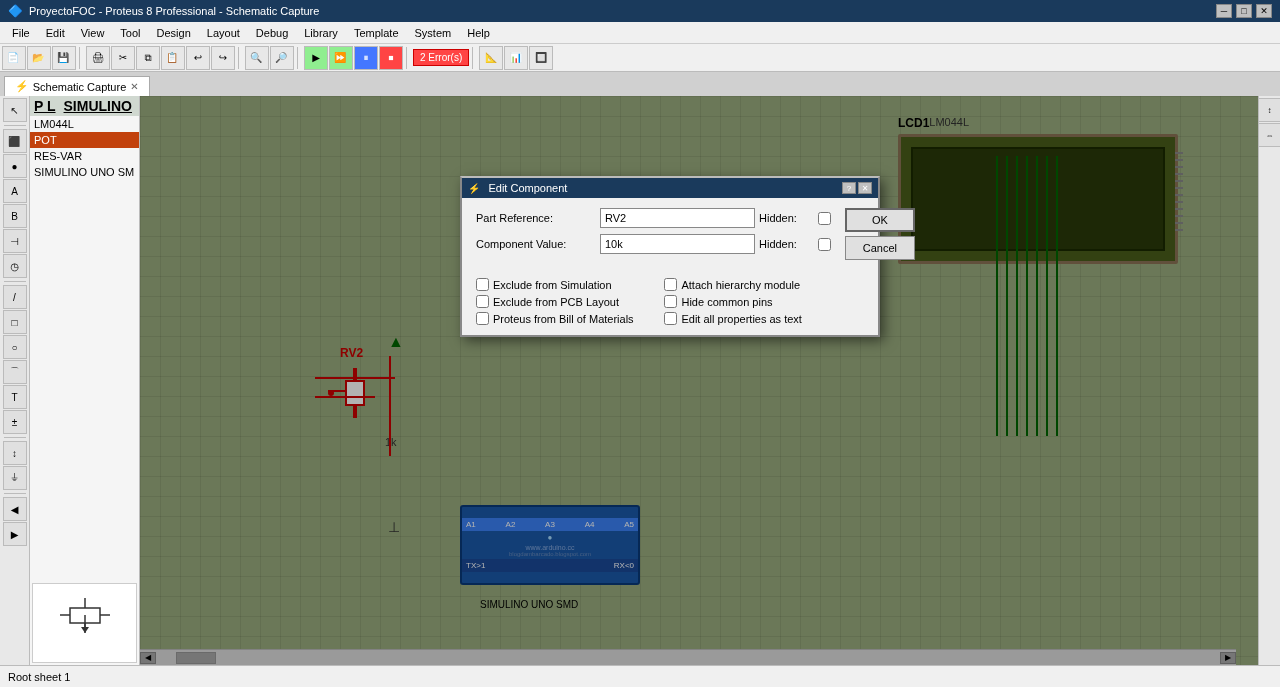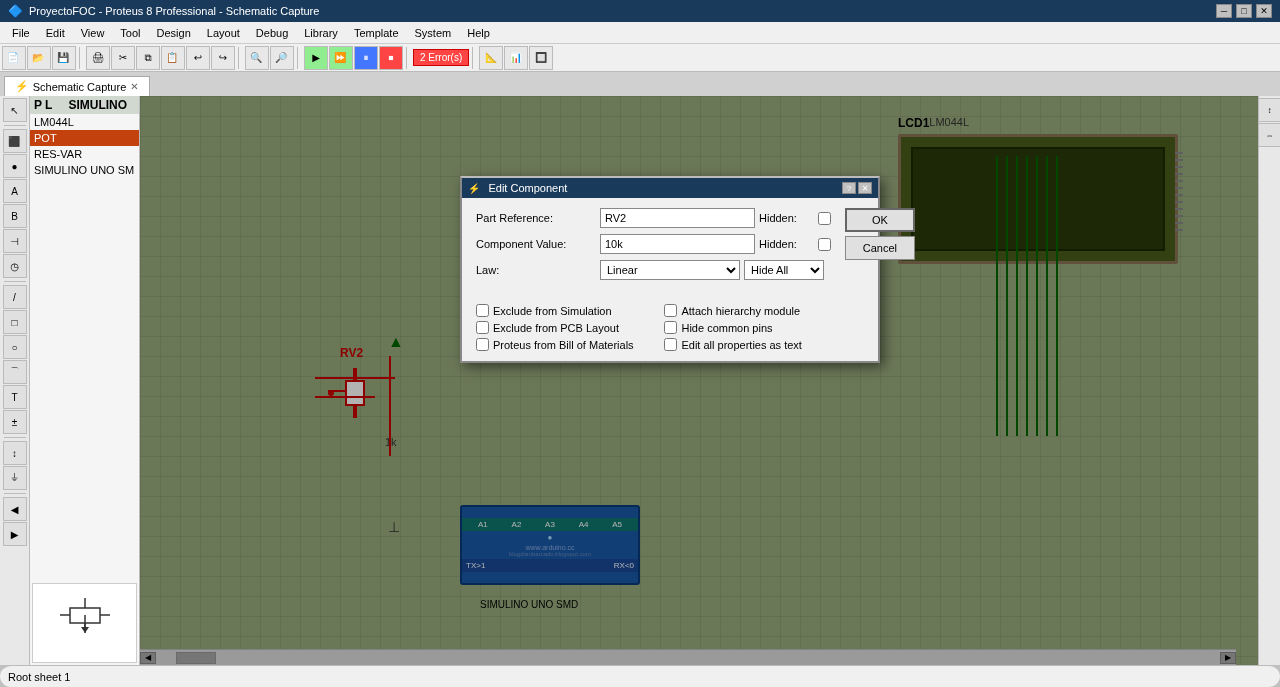--- a/index.html
+++ b/index.html
@@ -161,25 +161,26 @@
     #device-panel {
       width: 110px;
       background: #f5f5f5;
       border-right: 1px solid #bbb;
       display: flex;
       flex-direction: column;
     }
     #device-panel-header {
       background: #d0d8d0;
       padding: 2px 4px;
-      font-size: 12px;
+      font-size: 14px;
       font-weight: bold;
       display: flex;
       align-items: center;
-      gap: 16px;
+      gap: 8px;
+      text-decoration: underline;
     }
     #device-list {
       flex: 1;
       overflow: hidden;
     }
     .device-item {
       padding: 2px 4px;
       font-size: 11px;
       cursor: pointer;
       white-space: nowrap;
@@ -226,21 +227,20 @@
     
     #status-bar {
       height: 22px;
       background: #f0f0f0;
       border-top: 1px solid #bbb;
       display: flex;
       align-items: center;
       padding: 0 8px;
       font-size: 11px;
       gap: 20px;
-      border-radius: 11px;
     }
 
     
     #lcd-component {
       position: absolute;
       top: 20px;
       right: 80px;
       width: 280px;
     }
     .comp-label {
@@ -655,21 +655,21 @@
     <div style="position:absolute; top:237px; left:248px; font-size:16px; color:#006600;">▲</div>
 
     <div class="wire-h" style="top:281px; left:175px; width:80px;"></div>
     <div class="wire-h" style="top:300px; left:175px; width:60px;"></div>
     <div class="wire-v" style="top:260px; left:249px; height:40px;"></div>
     <div class="wire-v" style="top:300px; left:249px; height:60px;"></div>
 
     <div id="arduino-component">
       <div style="display:flex; flex-direction:column; align-items:center; width:100%;">
 
-        <div style="background:#0f766e; width:100%; padding:2px 16px; font-size:8px; color:white; display:flex; justify-content:space-between;">
+        <div style="background:#3b82f6; width:100%; padding:2px 4px; font-size:8px; color:white; display:flex; justify-content:space-between;">
           <span>A1</span>
             <span>A2</span>
             <span>A3</span>
             <span>A4</span>
             <span>A5</span>
         </div>
         <div style="font-size:8px; color:#aaddff; margin:2px 0;">●</div>
         <div style="font-size:7px; color:#88aadd;">www.arduino.cc</div>
         <div style="font-size:6px; color:#6688bb;">blogdambarcado.blogspot.com</div>
 
@@ -722,33 +722,20 @@
             </div>
 
             <div class="dialog-row">
               <span class="dialog-label">Component Value:</span>
               <input class="dialog-input" type="text" style="width: 155px;" value="10k">
               <span class="hidden-label">Hidden:</span>
               <input type="checkbox" class="dialog-checkbox" style="">
             </div>
 
 
-            <div class="dialog-row">
-              <span class="dialog-label">Law:</span>
-              <select class="dialog-select" style="width:140px;">
-                <option>Linear</option>
-                <option>Audio</option>
-                <option>Antilog</option>
-              </select>
-              <select class="dialog-select" style="width:80px;">
-                <option>Hide All</option>
-                <option>Show All</option>
-                <option>None</option>
-              </select>
-            </div>
 
 
             <div id="checkboxes-section">
               <div class="checkbox-row">
                 <input type="checkbox" style="">
                 <span>Exclude from Simulation</span>
               </div>
               <div class="checkbox-row">
                 <input type="checkbox" style="">
                 <span>Attach hierarchy module</span>

